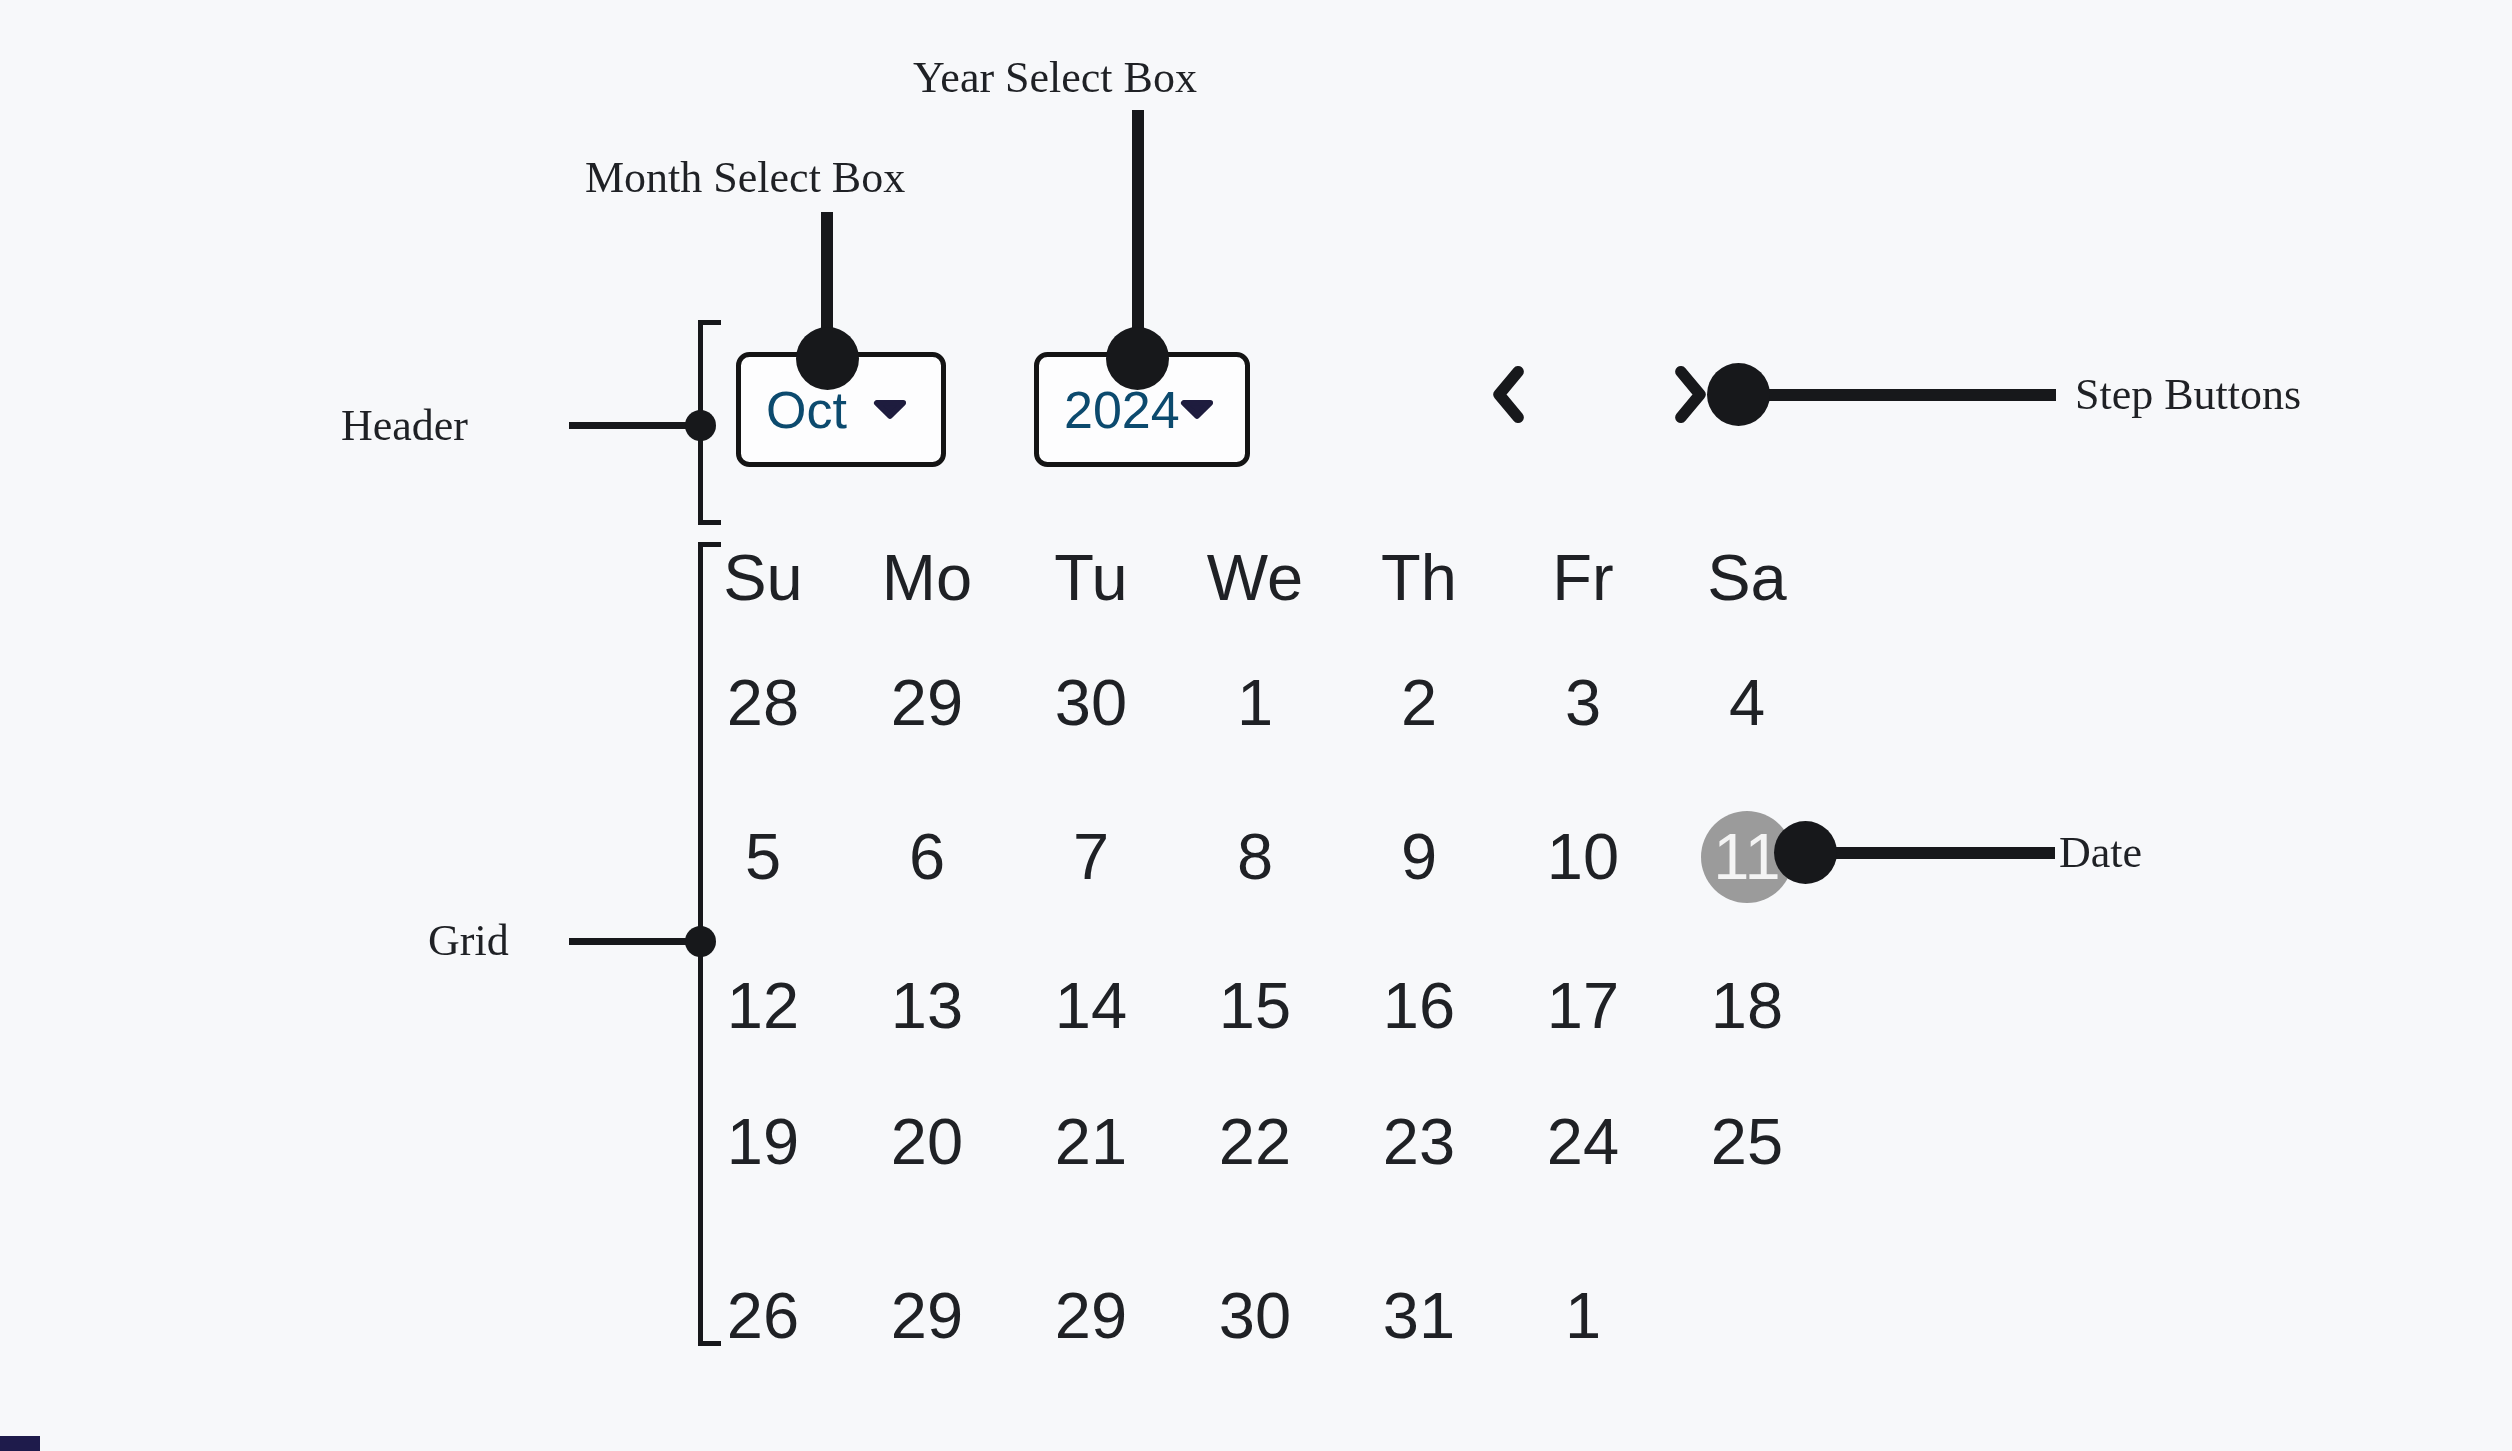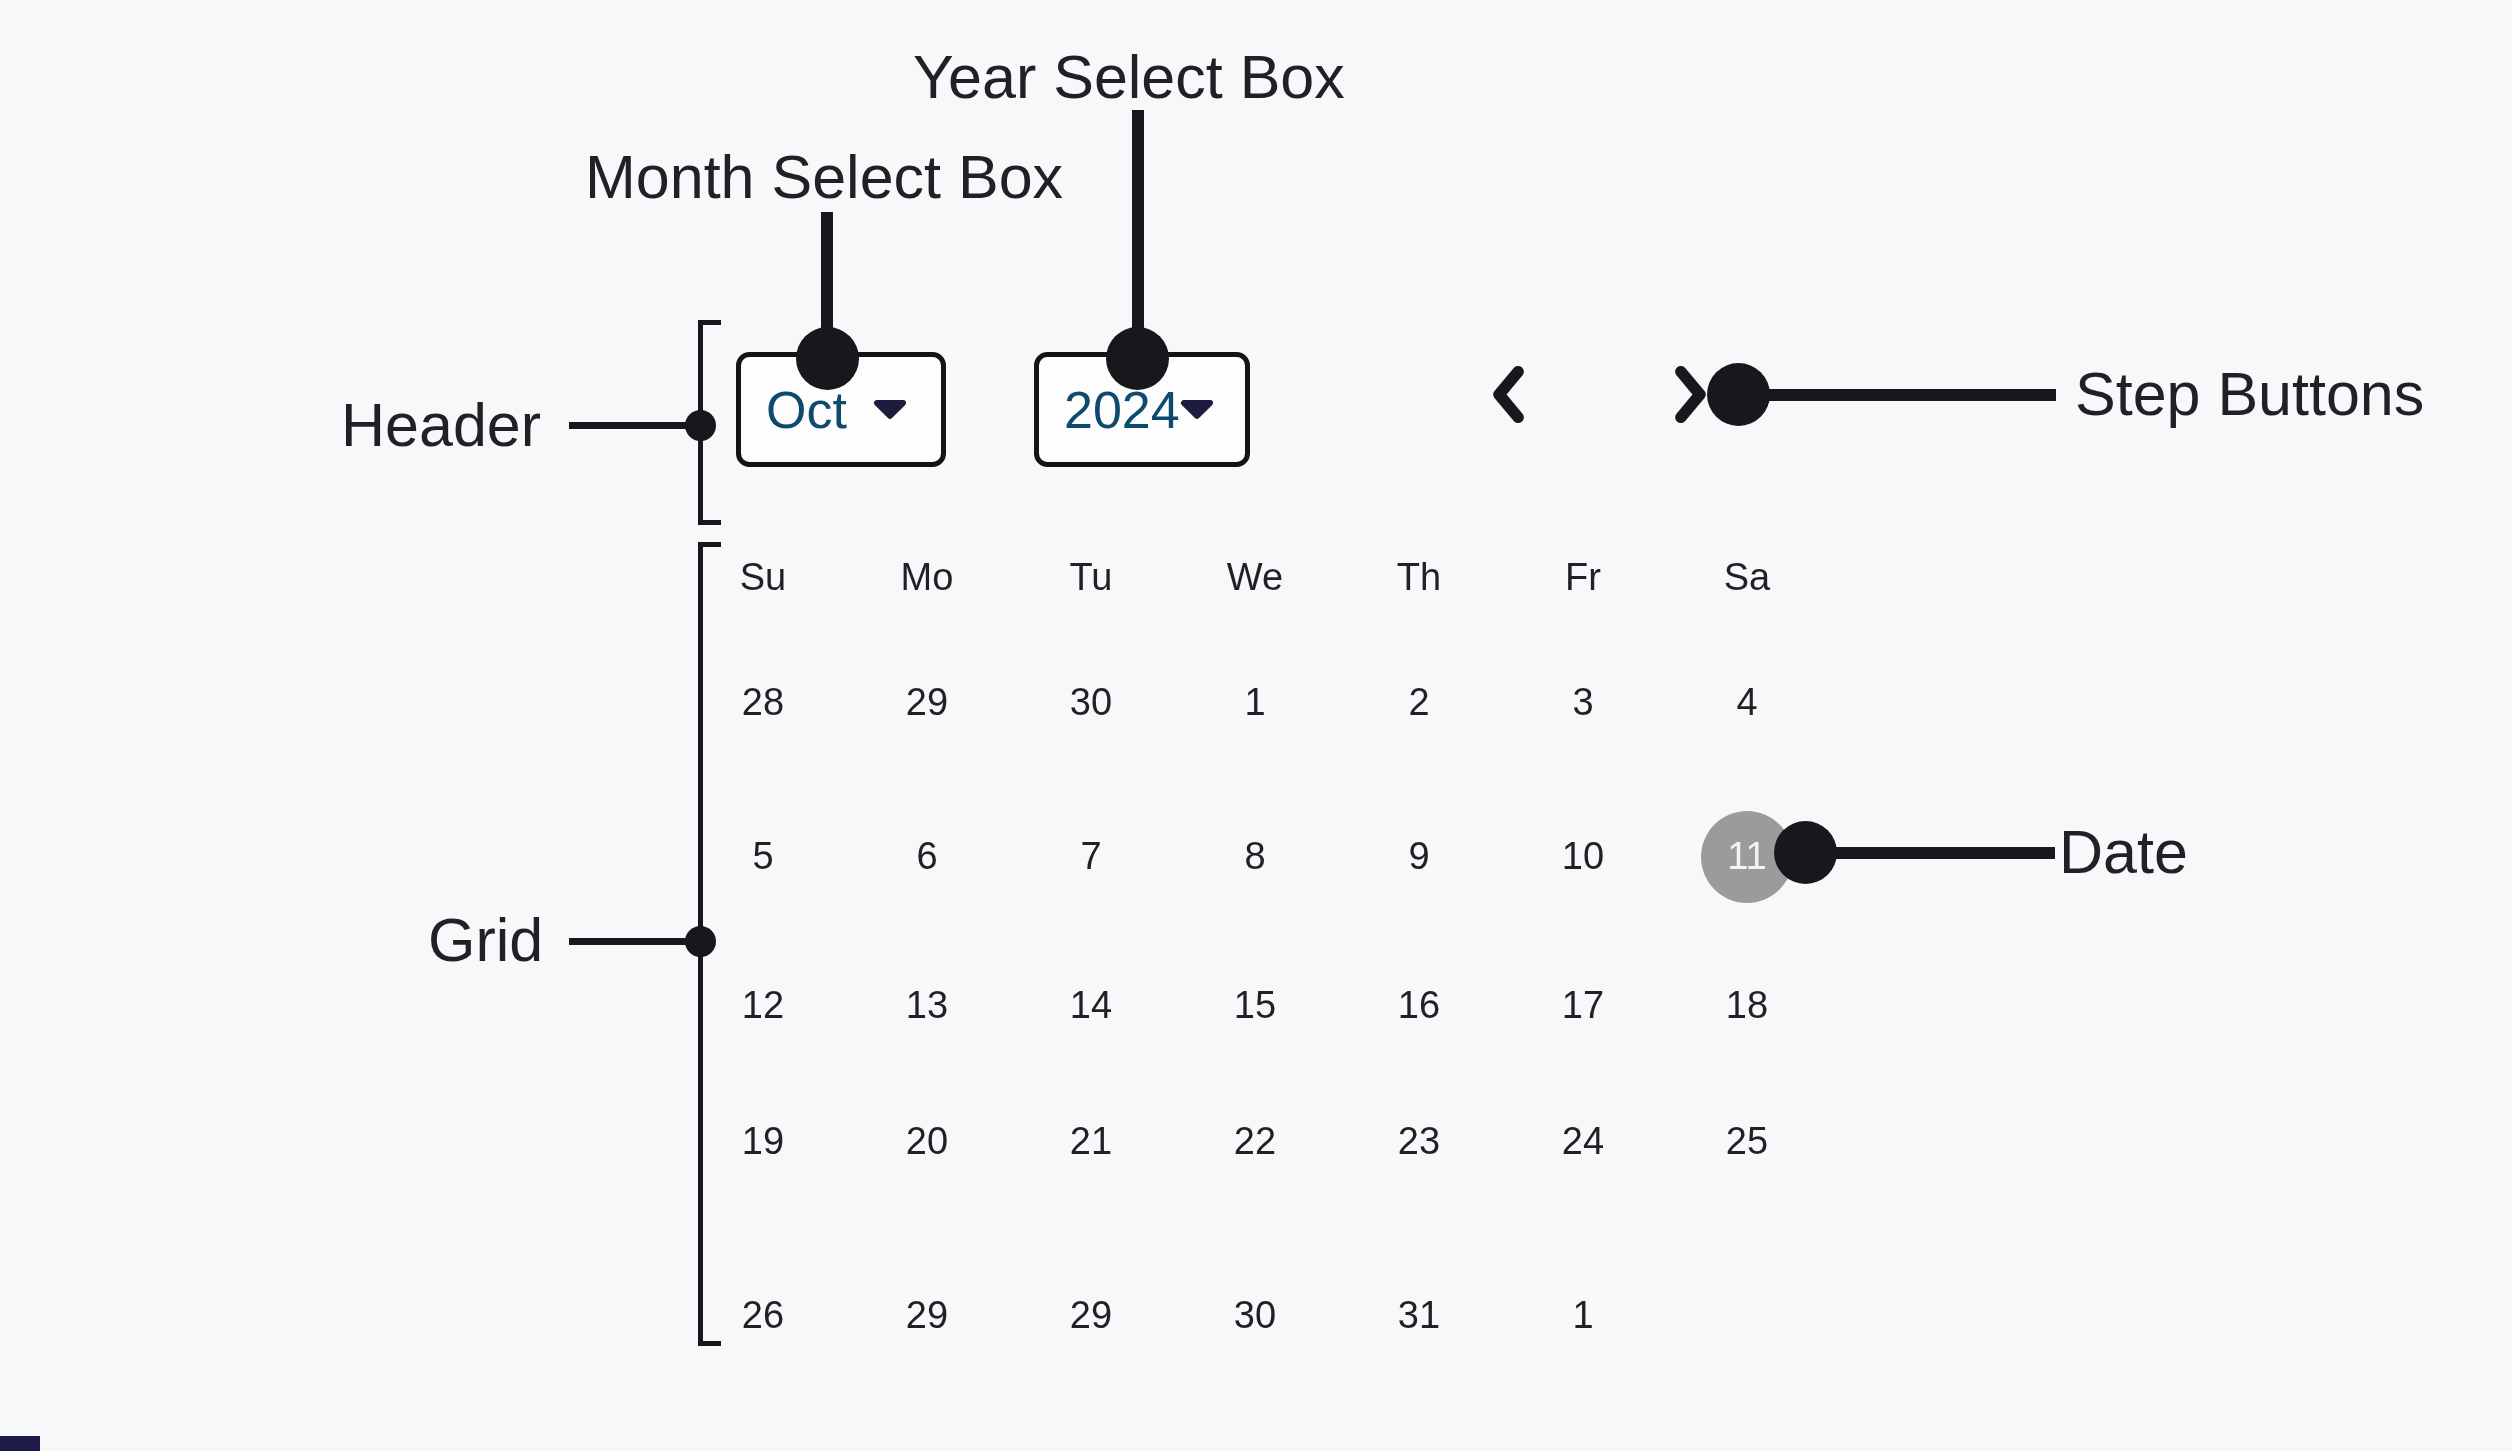--- a/index.html
+++ b/index.html
@@ -15,24 +15,25 @@
   html,body{width:2512px;height:1452px;}
   body{
     position:relative;
     background:var(--bg);
     font-family:"Liberation Sans","DejaVu Sans",sans-serif;
     color:var(--text);
     overflow:hidden;
   }
   .abs{position:absolute;}
   .label{
-    font-size:61px;
+    font-size:44px;
     line-height:61px;
     color:var(--text);
     white-space:nowrap;
+    font-family:Liberation Serif, serif;
   }
   
   .hline{position:absolute;background:var(--ink);}
   .vline{position:absolute;background:var(--ink);}
   .thick{height:12.4px;}
   .thin{height:6.7px;}
   .vthick{width:12.4px;}
   
   .dot{position:absolute;background:var(--ink);border-radius:50%;z-index:5;}
   .dot-big{width:63px;height:63px;}
@@ -74,21 +75,21 @@
     width:1150px;
     height:105px;
     display:flex;
   }
   .cal-row .cell{
     width:164px;
     height:105px;
     display:flex;
     align-items:center;
     justify-content:center;
-    font-size:38px;
+    font-size:65px;
     color:var(--text);
   }
   .row-days{top:525px;}
   .row-w0{top:650px;}
   .row-w1{top:804px;}
   .row-w2{top:953px;}
   .row-w3{top:1089px;}
   .row-w4{top:1263px;}
   .cell .sel-circle{
     width:92px;height:92px;

